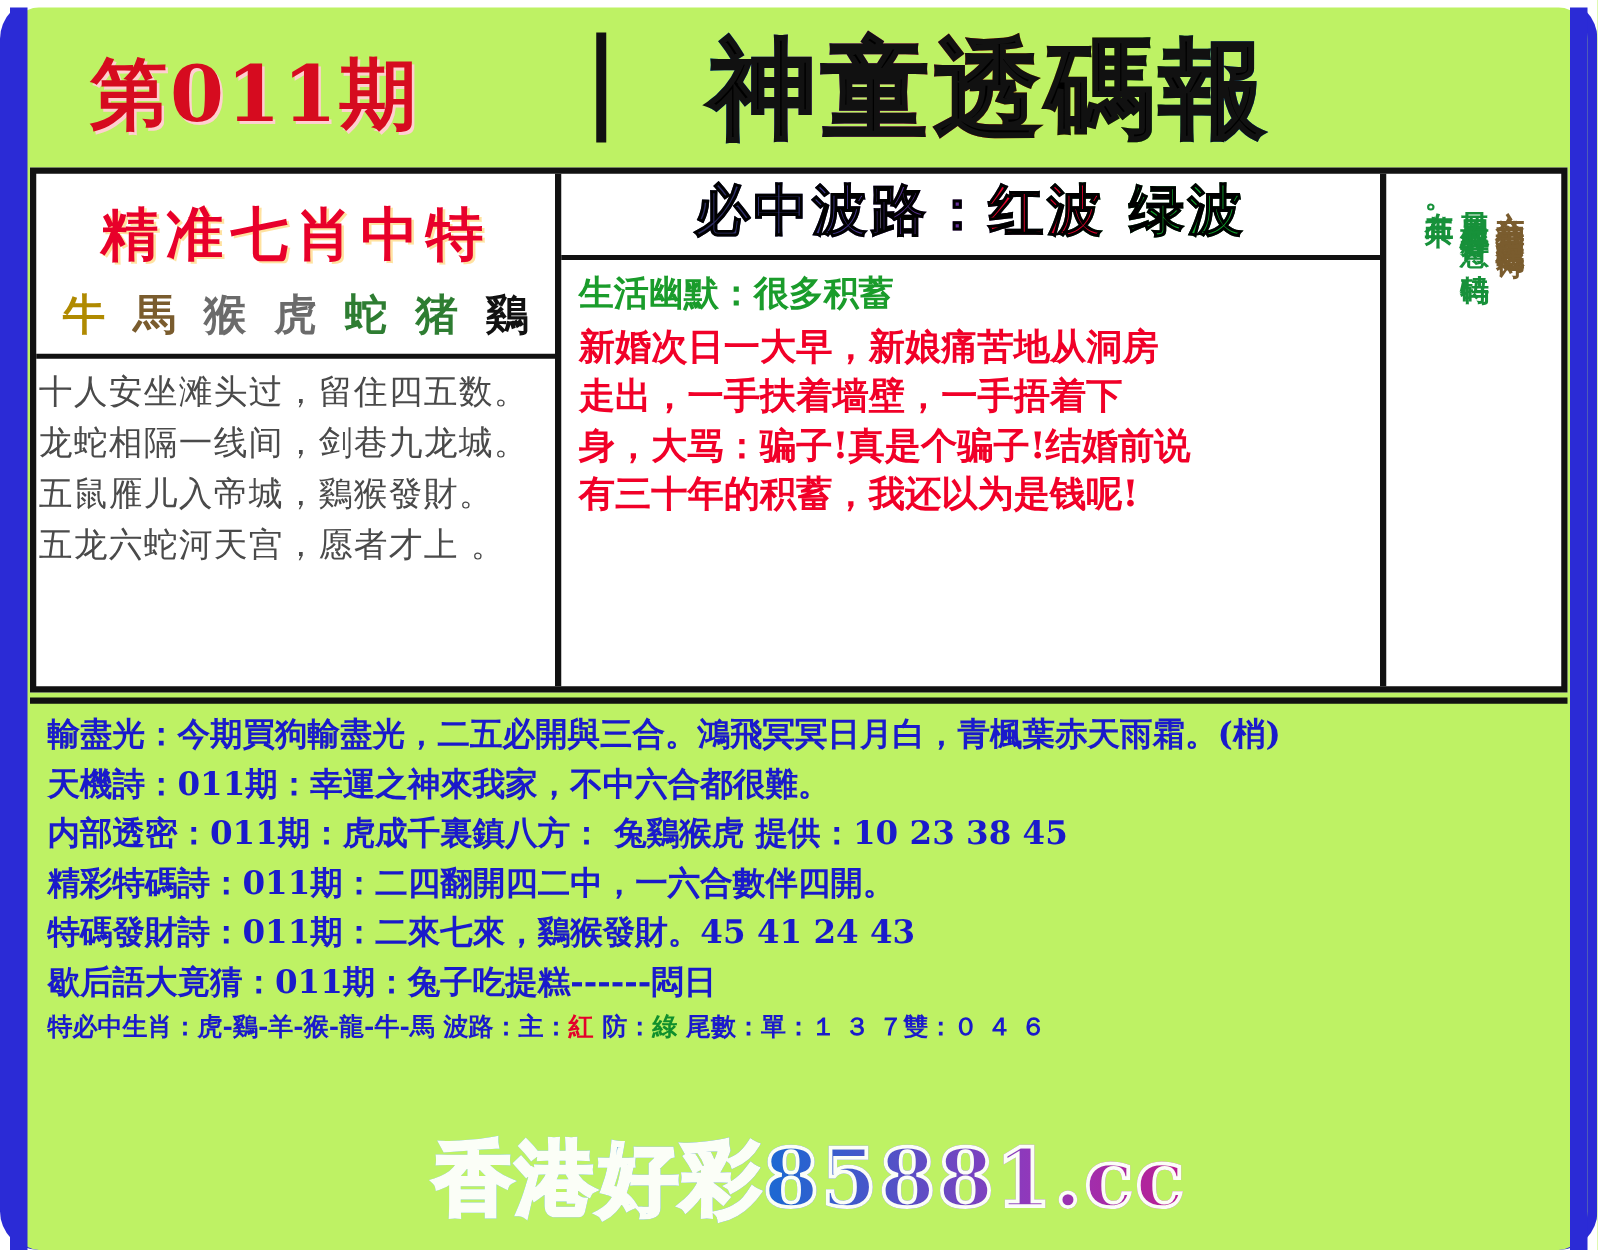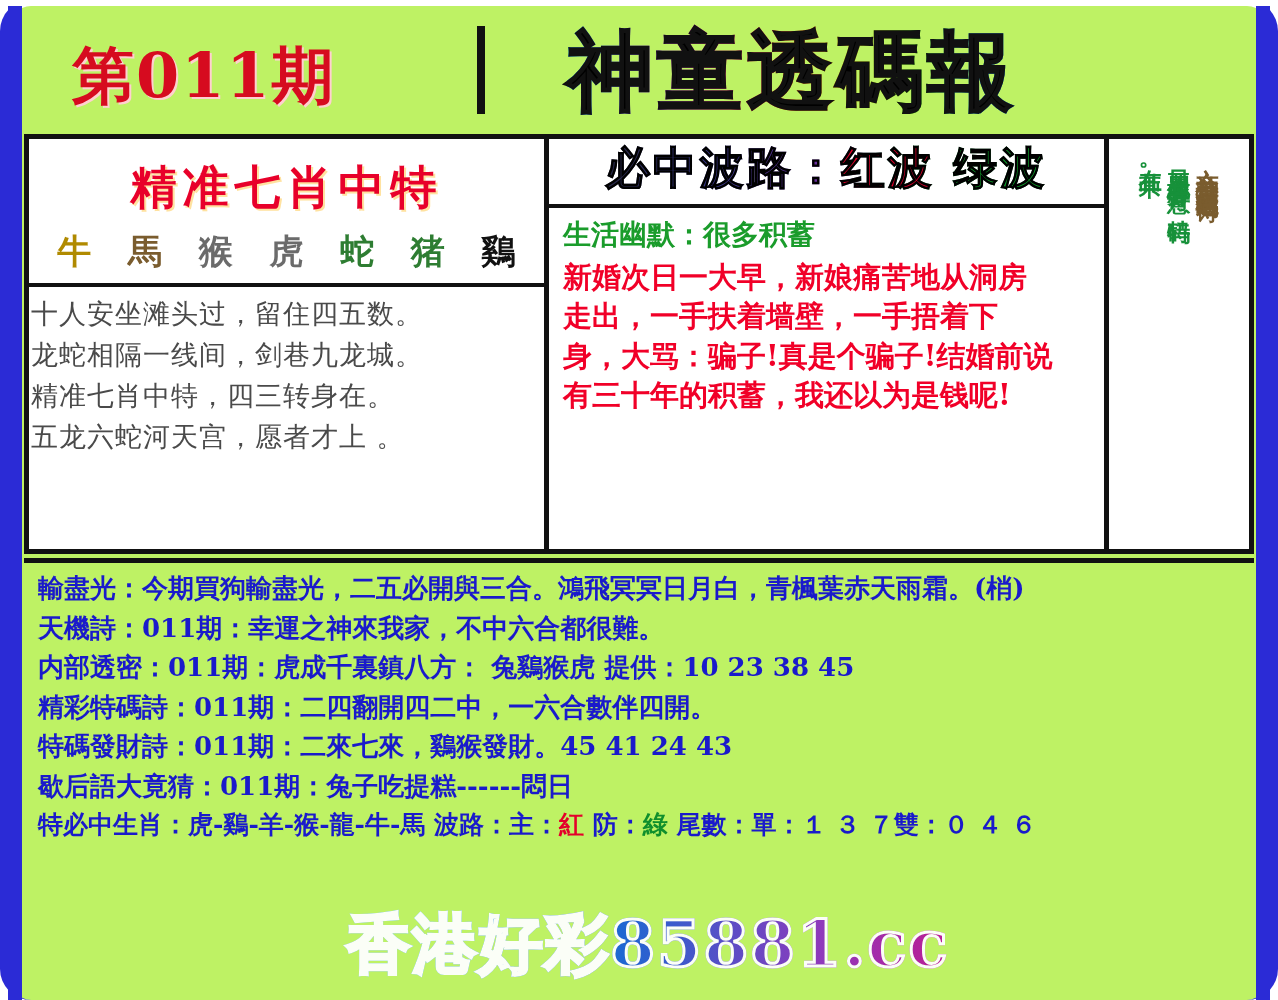--- a/index.html
+++ b/index.html
@@ -54,21 +54,21 @@
 
   
   .band{
     position:absolute;left:16px;right:16px;top:128px;height:420px;
     border:5px solid #111;
     box-sizing:border-box;
     display:flex;
     background:#fff;
   }
   .col-left{
-    width:520px;border-right:5px solid #111;box-sizing:border-box;position:relative;
+    width:420px;border-right:5px solid #111;box-sizing:border-box;position:relative;
   }
   .col-mid{
     flex:1;border-right:5px solid #111;box-sizing:border-box;position:relative;
   }
   .col-right{
     width:140px;box-sizing:border-box;position:relative;
   }
 
   
   .seven-title{
@@ -147,21 +147,21 @@
     position:absolute;left:16px;right:16px;top:552px;bottom:4px;
     border-top:5px solid #111;
     padding:6px 10px 0 14px;box-sizing:border-box;
   }
   .row{
     font-size:26px;line-height:1.52;
     font-family:"DejaVu Serif","Liberation Serif",serif;
     color:#1a1acb;font-weight:bold;white-space:nowrap;
   }
   .row.blue{color:#1a1acb;}
-  .row.last{font-size:25px;}
+  .row.last{font-size:20px;}
   .row.last .r{color:#e4002b;}
   .row.last .g{color:#0f8f2c;}
 
   
   .wm{
     position:absolute;left:10px;top:898px;width:1260px;height:80px;
     font-size:64px;font-weight:bold;letter-spacing:2px;
     font-family:"DejaVu Serif","Liberation Serif",serif;
     -webkit-text-stroke:3px #fff;
     background:linear-gradient(90deg,#d8b800 0%,#e0a000 12%,#17a0d8 30%,#1760d8 48%,#8f2fc0 64%,#d8007a 80%,#e04000 100%);
@@ -192,21 +192,21 @@
         <span class="zodiac" style="color:#7a5c2e">馬</span>
         <span class="zodiac" style="color:#6b6b6b">猴</span>
         <span class="zodiac" style="color:#6b6b6b">虎</span>
         <span class="zodiac" style="color:#2e7d32">蛇</span>
         <span class="zodiac" style="color:#2e7d32">猪</span>
         <span class="zodiac" style="color:#111111">鷄</span>
       </div>
       <div class="poem">
         <div>十人安坐滩头过，留住四五数。</div>
         <div>龙蛇相隔一线间，剑巷九龙城。</div>
-        <div>精准七肖中特，四三转身在。</div>
+        <div>五鼠雁儿入帝城，鷄猴發財。</div>
         <div>五龙六蛇河天宫，愿者才上 。</div>
       </div>
     </div>
 
     <div class="col-mid">
       <div class="wave-title">
         <span>必中波路：</span><span class="red">红波</span>&nbsp;<span class="green">绿波</span>
       </div>
       <div class="joke">
         <div class="lead">生活幽默：很多积蓄</div>

